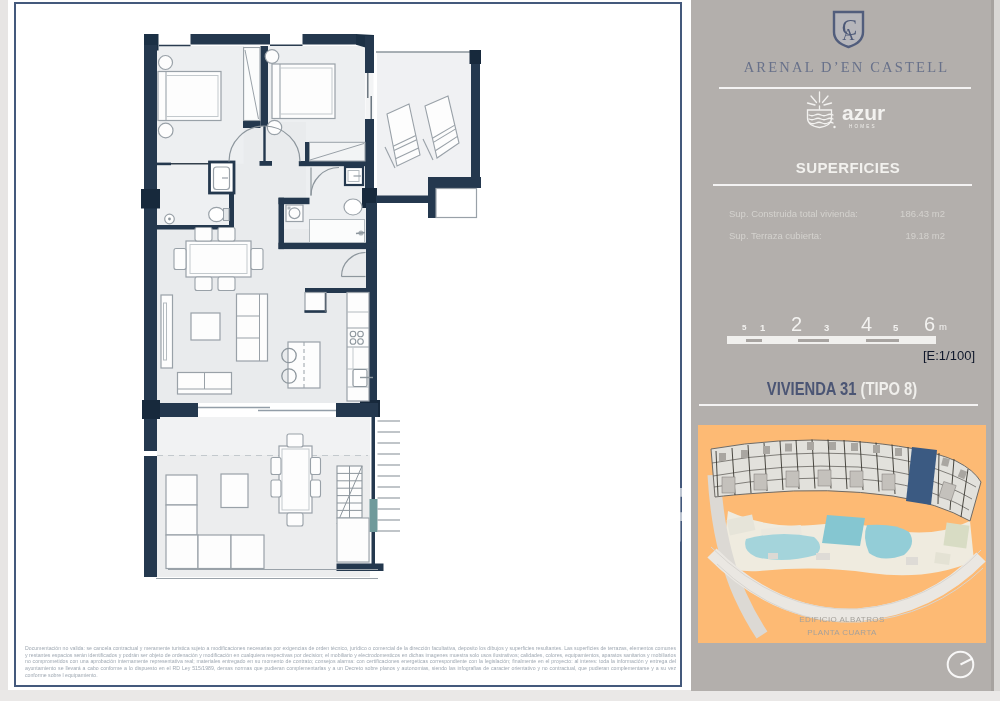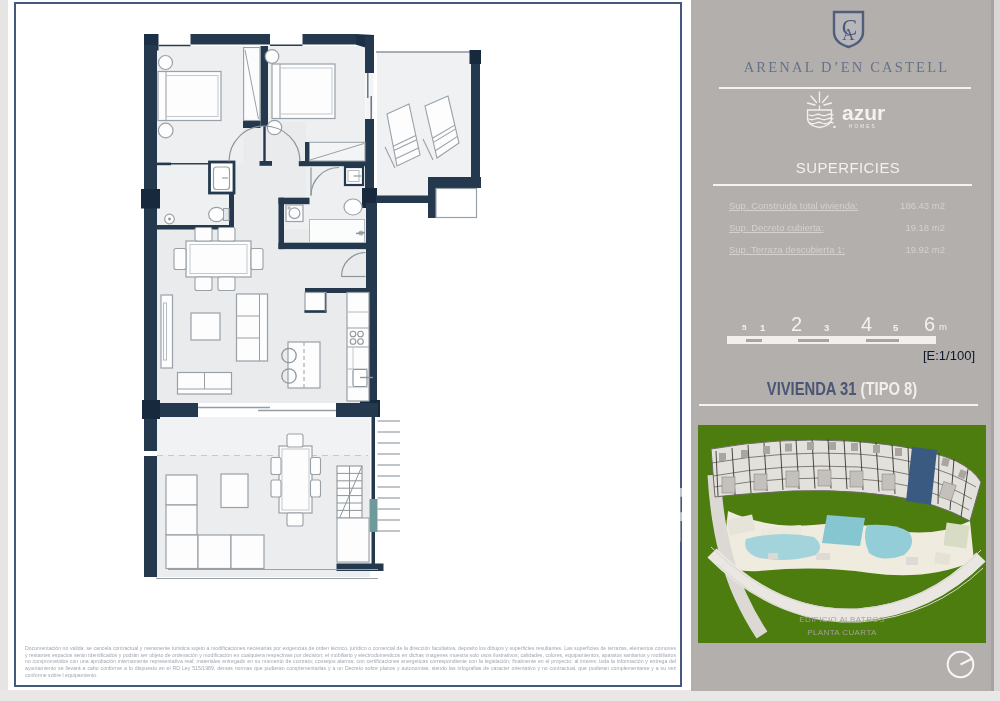--- a/index.html
+++ b/index.html
@@ -333,28 +333,27 @@
         <path d="M6,26 q3,1.5 6,0 t6,0 t6,0 t6,0"></path>
         <path d="M6,30 q3,1.5 6,0 t6,0 t6,0 t6,0"></path>
         <path d="M7,34 q3,1.5 6,0 t6,0 t6,0 t5,0"></path>
         <line x1="16.5" y1="17" x2="16.5" y2="20"></line>
       </g>
       <circle cx="31.5" cy="38" r="1.2" fill="#f3f2f0"></circle>
       <text x="39" y="31" font-family="Liberation Sans,sans-serif" font-size="21" font-weight="bold" fill="#f3f2f0">azur</text>
       <text x="46" y="39" font-family="Liberation Sans,sans-serif" font-size="4.6" letter-spacing="2.2" fill="#f0efec">HOMES</text>
     </svg>
 
-    <div class="abs" style="left:6px;top:159px;width:302px;text-align:center;font-size:15px;font-weight:normal;letter-spacing:0.4px;color:#f2f1ee;">SUPERFICIES</div>
+    <div class="abs" style="left:6px;top:159px;width:302px;text-align:center;font-size:15px;font-weight:bold;letter-spacing:0.4px;color:#f2f1ee;">SUPERFICIES</div>
 
     <div class="abs" style="left:22px;top:184px;width:259px;height:2px;background:rgba(255,255,255,0.85);"></div>
 
-    <div class="abs" style="left:38px;top:200px;width:216px;font-size:9.5px;color:#d4d2ce;text-decoration:underline;">
+    <div class="abs" style="left:38px;top:208px;width:216px;font-size:9.5px;color:#d4d2ce;">
       <div style="position:relative;height:21.8px;"><span>Sup. Construida total vivienda:</span><span style="position:absolute;right:0;margin-left:30px;">186.43 m2</span></div>
-      <div style="position:relative;height:21.8px;"><span>Sup. Decreto cubierta:</span><span style="position:absolute;right:0;">19.18 m2</span></div>
-      <div style="position:relative;height:21.8px;"><span>Sup. Terraza descubierta 1:</span><span style="position:absolute;right:0;">19.92 m2</span></div>
+      <div style="position:relative;height:21.8px;"><span>Sup. Terraza cubierta:</span><span style="position:absolute;right:0;">19.18 m2</span></div>
     </div>
 
     <div class="abs" style="left:0;top:316px;width:302px;height:20px;color:#f3f2f0;">
       <span class="abs" style="left:51px;top:7px;font-size:8px;font-weight:bold;">5</span>
       <span class="abs" style="left:69px;top:6px;font-size:9.5px;font-weight:bold;">1</span>
       <span class="abs" style="left:100px;top:-3px;font-size:20px;">2</span>
       <span class="abs" style="left:133px;top:6px;font-size:9.5px;font-weight:bold;">3</span>
       <span class="abs" style="left:170px;top:-3px;font-size:20px;">4</span>
       <span class="abs" style="left:202px;top:6px;font-size:9.5px;font-weight:bold;">5</span>
       <span class="abs" style="left:233px;top:-3px;font-size:20px;">6</span>
@@ -366,21 +365,21 @@
       <div class="abs" style="left:71px;top:2.5px;width:31px;height:3px;background:#a8a4a1;"></div>
       <div class="abs" style="left:139px;top:2.5px;width:33px;height:3px;background:#a8a4a1;"></div>
     </div>
 
     <div class="abs" style="right:18px;top:348px;font-size:13px;color:#0f172a;">[E:1/100]</div>
 
     <div class="abs" style="left:0;top:379px;width:302px;text-align:center;font-size:18px;font-weight:bold;white-space:nowrap;transform:scaleX(0.82);transform-origin:151px 50%;"><span style="color:#4b5574;">VIVIENDA 31</span> <span style="color:#f0efec;">(TIPO 8)</span></div>
 
     <div class="abs" style="left:8px;top:404px;width:279px;height:2px;background:rgba(255,255,255,0.85);"></div>
 
-    <div class="abs" style="left:7px;top:425px;width:288px;height:218px;background:#4d7c0f;">
+    <div class="abs" style="left:7px;top:425px;width:288px;height:218px;background:#fdba74;">
       <svg width="288" height="218" viewBox="0 0 288 218" id="siteplan">
 
         <path d="M30,86 Q70,104 115,100 Q150,96 190,104 Q235,114 272,96 L276,136 Q230,156 172,148 Q120,140 62,146 Q36,148 24,138 Z" fill="#efebdf"></path>
 
         <path d="M16,50 Q20,120 42,170 Q52,192 64,210" fill="none" stroke="#dcd9d4" stroke-width="13"></path>
 
         <path d="M14,128 Q80,194 160,190 Q232,184 283,132" fill="none" stroke="#eae7e2" stroke-width="13"></path>
         <path d="M13,122 Q80,188 160,184 Q233,178 283,125" fill="none" stroke="#d8d5d0" stroke-width="1"></path>
         <path d="M19,139 Q84,201 162,197 Q235,191 285,143" fill="none" stroke="#d8d5d0" stroke-width="1"></path>
 

